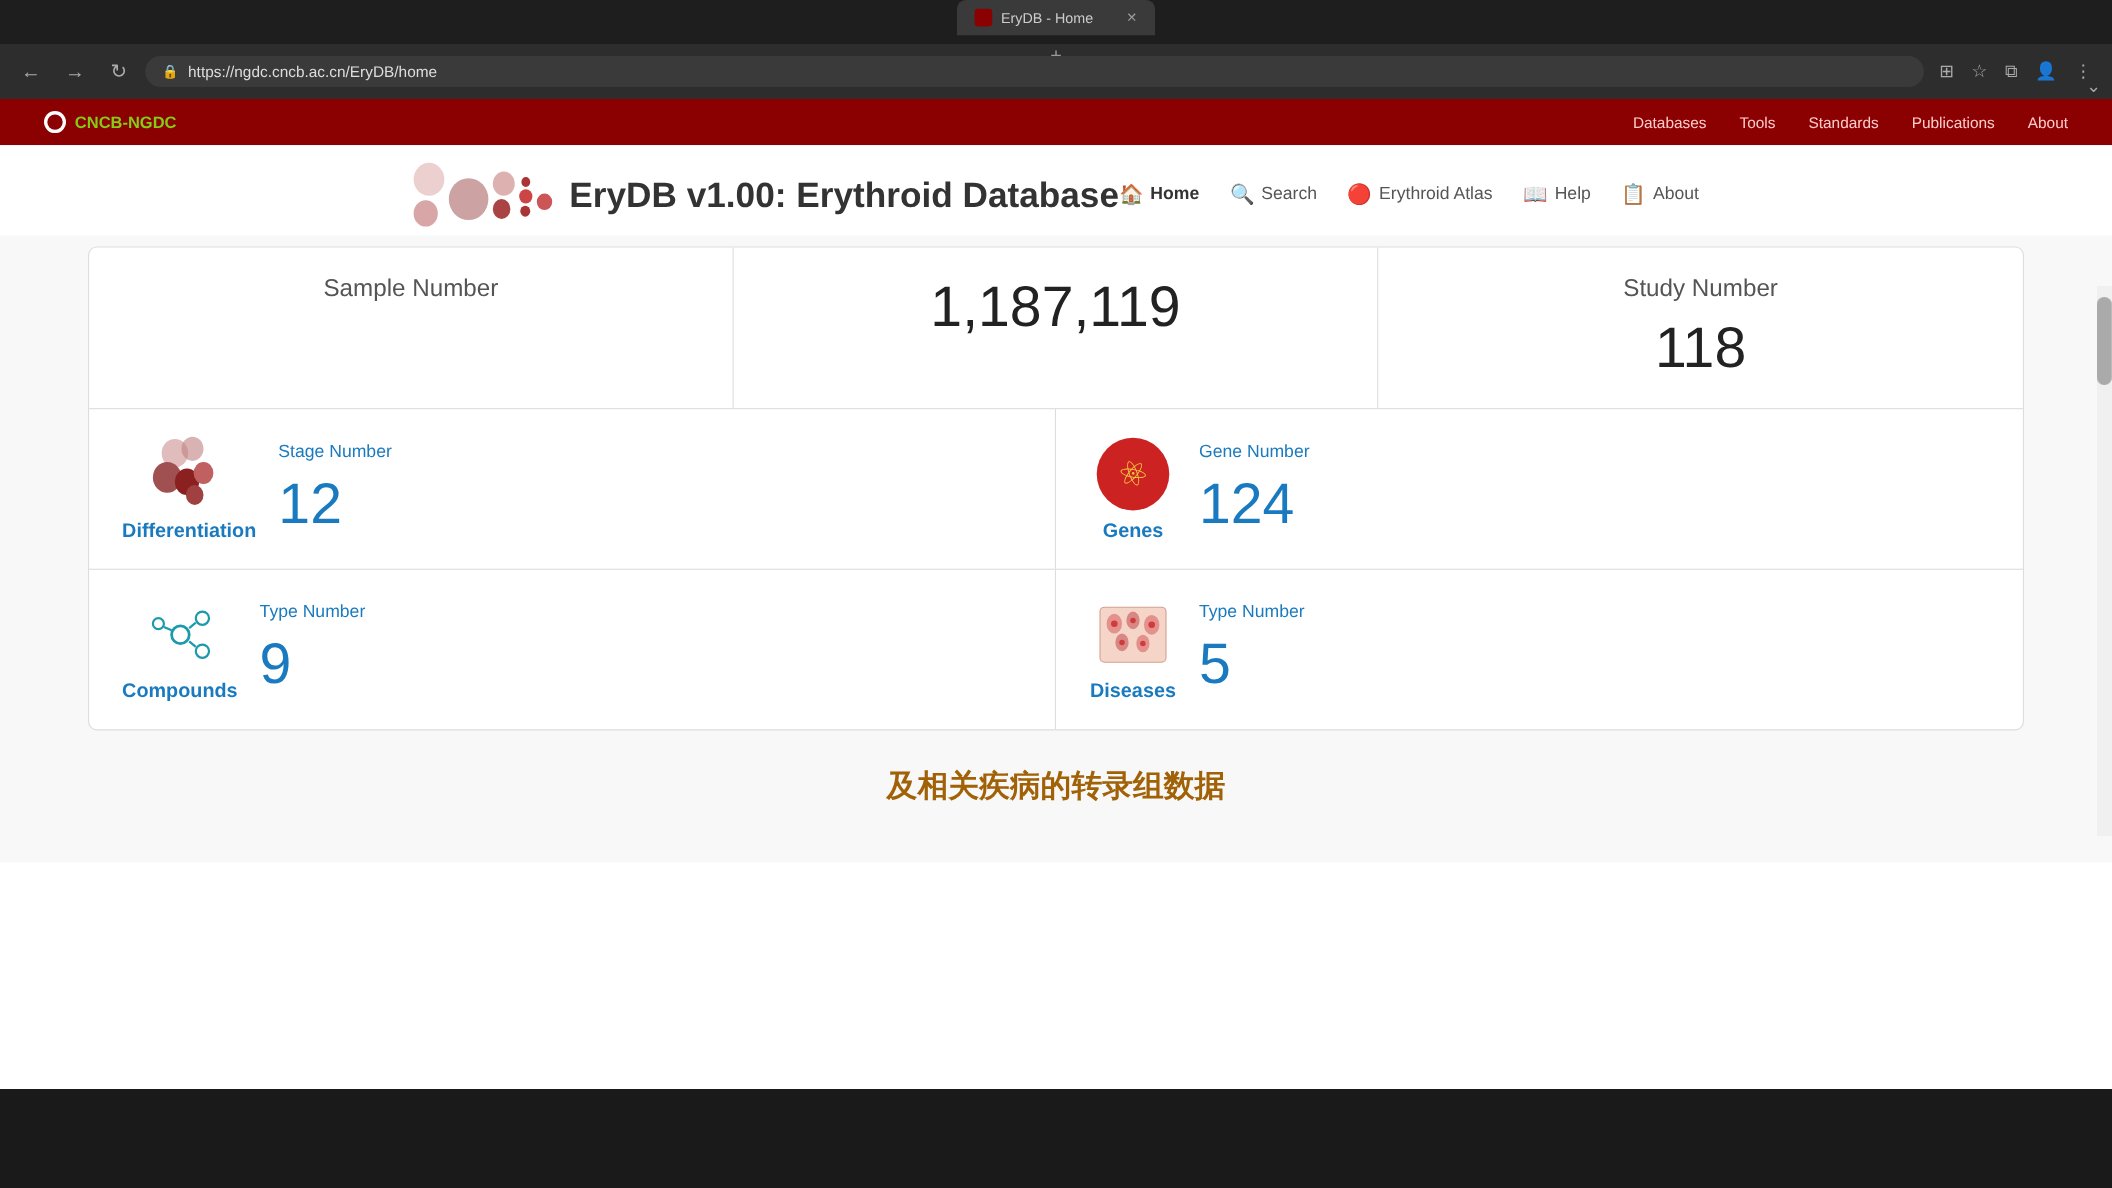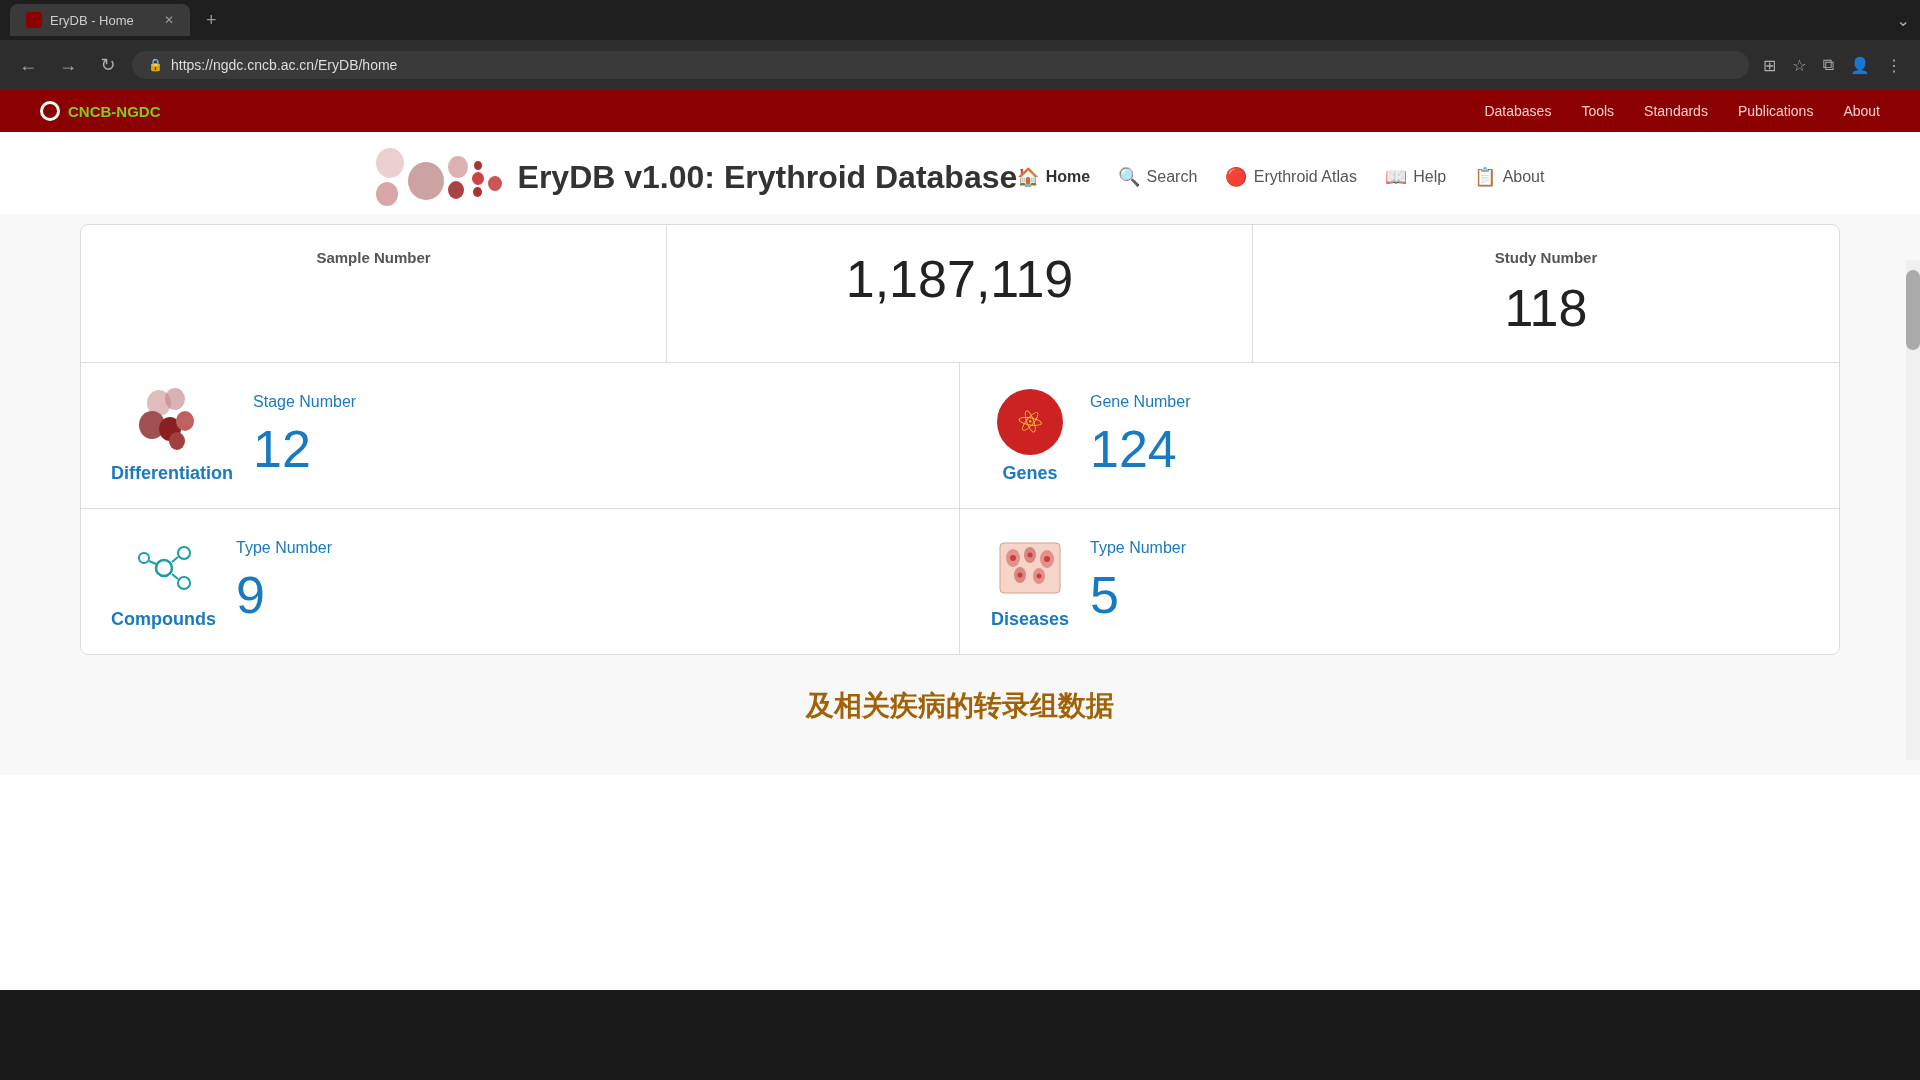--- a/index.html
+++ b/index.html
@@ -1,20 +1,20 @@
 <!DOCTYPE html>
 <html><head>
   <meta charset="utf-8">
   <style>
     * { margin: 0; padding: 0; box-sizing: border-box; }
     body { background: #1a1a1a; font-family: Arial, sans-serif; width: 1920px; height: 1080px; overflow: hidden; }
 
     
     .browser-chrome { background: #2d2d2d; padding: 0; }
-    .browser-topbar { background: #1e1e1e; height: 40px; display: flex; align-items: center; padding: 0 10px; gap: 8px; }
+    .browser-topbar { background: #1e1e1e; height: 40px; display: flex; align-items: center; padding: 0 10px; gap: 8px; flex-direction: column; }
     .browser-tab { background: #3a3a3a; border-radius: 8px 8px 0 0; padding: 8px 16px; display: flex; align-items: center; gap: 8px; color: #ccc; font-size: 13px; min-width: 180px; }
     .tab-favicon { width: 16px; height: 16px; background: #8b0000; border-radius: 3px; display: inline-block; }
     .tab-close { margin-left: auto; color: #999; cursor: pointer; font-size: 12px; }
     .tab-new { color: #999; font-size: 18px; cursor: pointer; padding: 0 8px; }
     .tab-extra { margin-left: auto; }
 
     .browser-navbar { background: #2d2d2d; height: 50px; display: flex; align-items: center; padding: 0 12px; gap: 8px; }
     .nav-btn { background: none; border: none; color: #aaa; font-size: 18px; cursor: pointer; padding: 6px; border-radius: 50%; width: 32px; height: 32px; display: flex; align-items: center; justify-content: center; }
     .address-bar { flex: 1; background: #3a3a3a; border-radius: 20px; padding: 6px 16px; color: #ddd; font-size: 14px; display: flex; align-items: center; gap: 8px; }
     .address-lock { color: #aaa; font-size: 12px; }
@@ -44,21 +44,21 @@
     .nav-icon { font-size: 18px; }
 
     
     .main-content { padding: 10px 80px 30px 80px; background: #f8f8f8; }
 
     
     .stats-container { background: #fff; border: 1px solid #ddd; border-radius: 8px; overflow: hidden; margin-bottom: 12px; }
     .stats-top { display: grid; grid-template-columns: 1fr 1fr 1fr; border-bottom: 1px solid #ddd; }
     .stat-cell { text-align: center; padding: 24px 20px; border-right: 1px solid #ddd; }
     .stat-cell:last-child { border-right: none; }
-    .stat-label { font-size: 15px; color: #555; margin-bottom: 12px; font-weight: bold; }
+    .stat-label { font-size: 22px; color: #555; margin-bottom: 12px; }
     .stat-value { font-size: 52px; color: #222; font-weight: 400; }
 
     .stats-middle { display: grid; grid-template-columns: 1fr 1fr; border-bottom: 1px solid #ddd; }
     .stats-bottom { display: grid; grid-template-columns: 1fr 1fr; }
 
     .feature-cell { display: flex; align-items: center; padding: 24px 30px; gap: 20px; border-right: 1px solid #ddd; }
     .feature-cell:last-child { border-right: none; }
     .feature-icon-area { display: flex; flex-direction: column; align-items: center; gap: 6px; min-width: 80px; }
     .feature-icon { width: 70px; height: 70px; display: flex; align-items: center; justify-content: center; }
     .feature-name { color: #1a7abf; font-size: 18px; font-weight: 600; text-align: center; }

